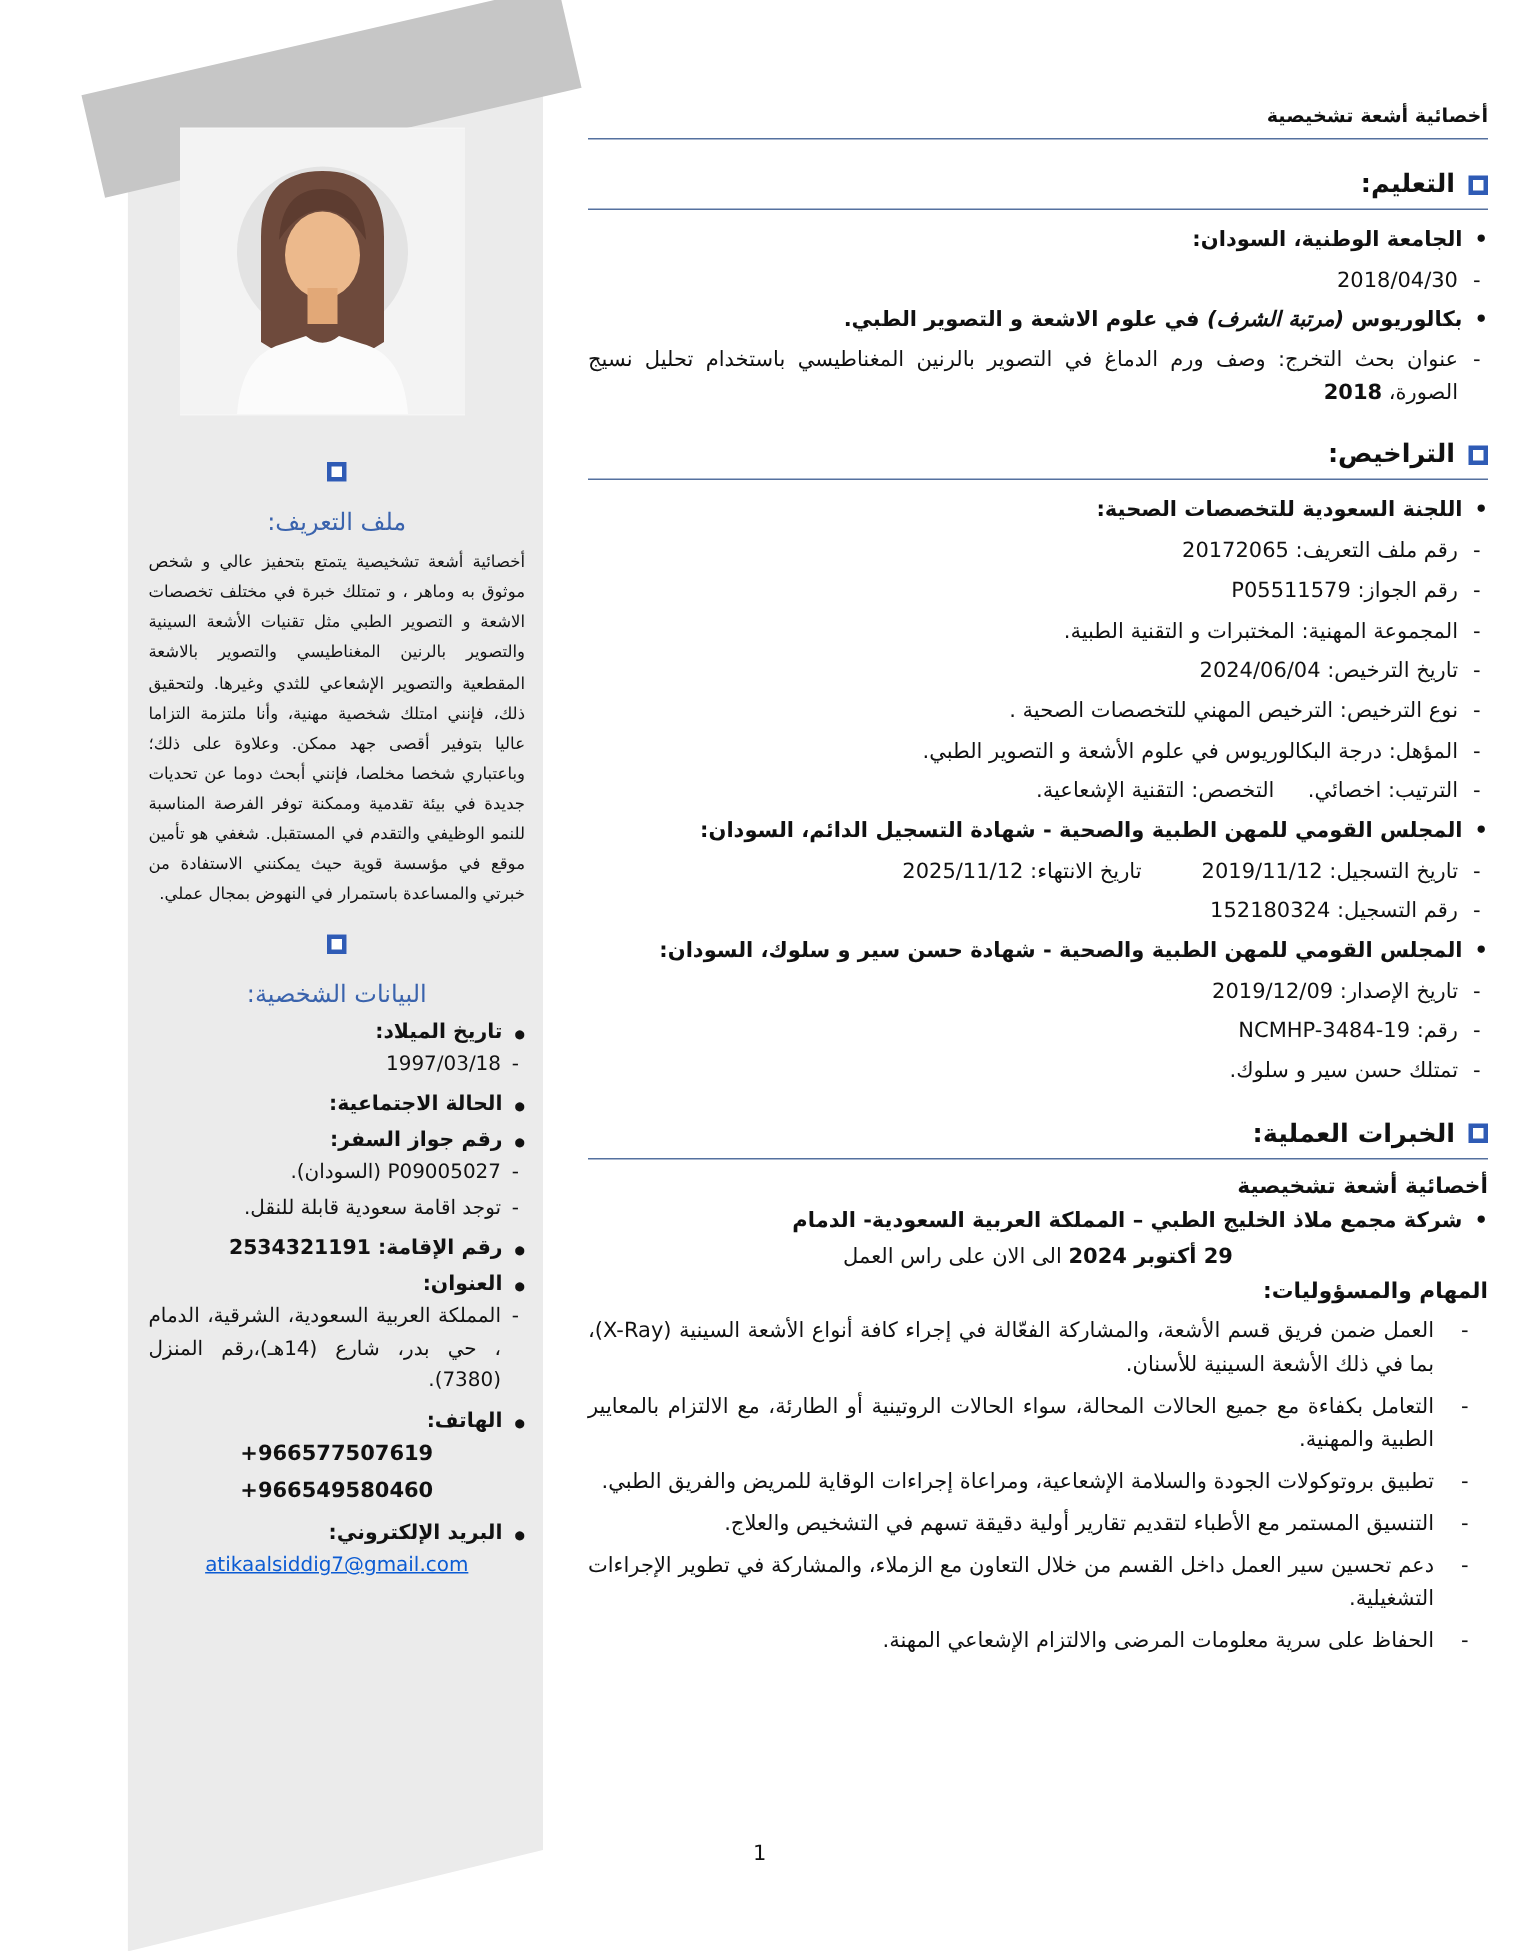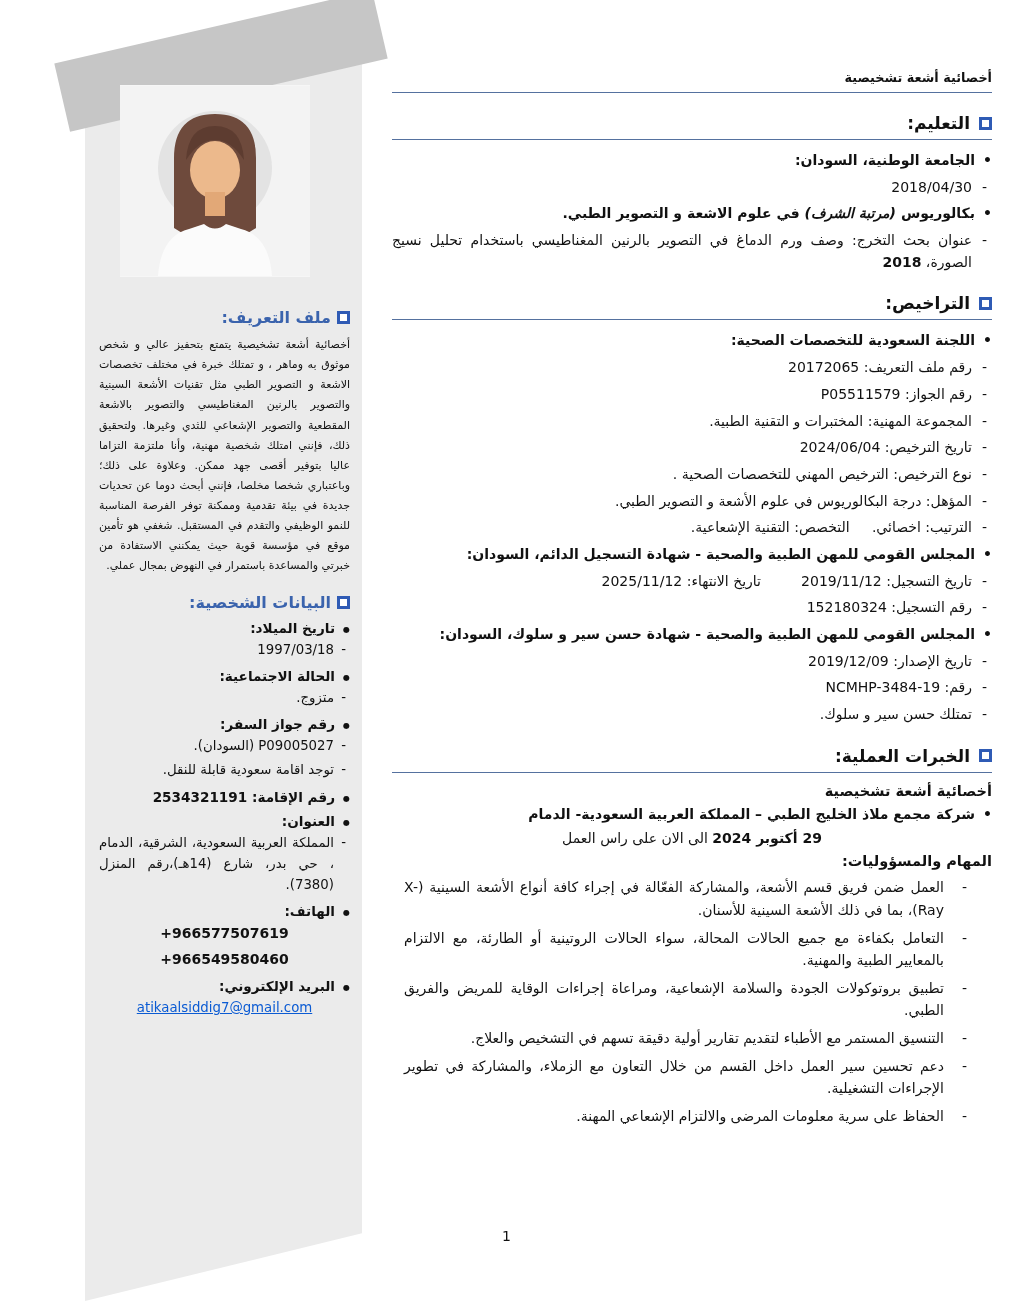--- a/index.html
+++ b/index.html
@@ -19,22 +19,22 @@
   .photo{
     position:absolute;left:120px;top:85px;width:190px;height:192px;background:#f6f6f6;z-index:3;
   }
   .photo svg{display:block;width:100%;height:100%;}
   
   .sidebar{
     position:absolute;left:85px;top:296px;width:277px;box-sizing:border-box;
     padding:0 12px 0 14px;z-index:2;
   }
   .side-title{
-    display:flex;align-items:center;gap:6px;color:#3a63ad;font-weight:bold;
-    font-size:16px;margin:12px 0 6px;
+    display:flex;align-items:center;gap:17px;color:#3a63ad;font-weight:normal;
+    font-size:16px;margin:12px 0 6px;flex-direction:column;
   }
   .sq{width:7px;height:7px;border:3px solid #2f5bb5;display:inline-block;flex:none;background:#fff;}
   .profile-text{
     font-size:11px;line-height:1.83;text-align:justify;margin:8px 0 16px;
   }
   .p-label{position:relative;padding-right:15px;font-weight:bold;font-size:13.6px;margin:8px 0 3px;}
   .p-label::before{content:"●";font-size:8px;position:absolute;right:0;top:5px;}
   .p-value{position:relative;padding-right:16px;font-size:13.3px;margin:3px 0;text-align:justify;line-height:1.6;}
   .p-value::before{content:"-";position:absolute;right:4px;}
   .p-value.phone{direction:ltr;text-align:center;font-weight:bold;padding-right:0;font-size:14px;}
@@ -54,21 +54,21 @@
   .li-main{position:relative;padding-right:17px;font-weight:bold;font-size:14px;margin:5px 0;line-height:1.55;}
   .li-main::before{content:"•";position:absolute;right:0;top:0;}
   .li-sub{position:relative;padding-right:20px;font-size:14px;margin:5px 0;line-height:1.55;text-align:justify;}
   .li-sub::before{content:"-";position:absolute;right:5px;}
   .italic{font-style:italic;}
   .bold{font-weight:bold;}
   .job-title{font-weight:bold;font-size:14.5px;margin:10px 0 4px;}
   .period{text-align:center;font-size:14px;margin:4px 0;}
   .period .date{font-weight:bold;}
   .duties-title{font-weight:bold;font-size:14.5px;margin:7px 0;}
-  .li-dash{position:relative;padding-right:36px;font-size:14px;margin:6px 12px;line-height:1.58;text-align:justify;}
+  .li-dash{position:relative;padding-right:36px;font-size:14px;margin:6px 0;line-height:1.58;text-align:justify;}
   .li-dash::before{content:"-";position:absolute;right:13px;}
   .pagenum{position:absolute;left:502px;top:1228px;font-size:14px;z-index:2;}
 </style>
 </head>
 <body>
 
 <div class="page">
 
   <div class="band"></div>
   <div class="sidebar-bg"></div>
@@ -94,21 +94,20 @@
 
     <div class="side-title">
       <span class="sq"></span>
       <span>البيانات الشخصية:</span>
     </div>
 
     <div class="p-label">تاريخ الميلاد:</div>
     <div class="p-value">1997/03/18</div>
 
     <div class="p-label">الحالة الاجتماعية:</div>
-    <div class="p-value">متزوج.</div>
 
     <div class="p-label">رقم جواز السفر:</div>
     <div class="p-value">P09005027 (السودان).</div>
     <div class="p-value">توجد اقامة سعودية قابلة للنقل.</div>
 
     <div class="p-label">
       <span>رقم الإقامة:</span>
       <span class="num">2534321191</span>
     </div>
 

